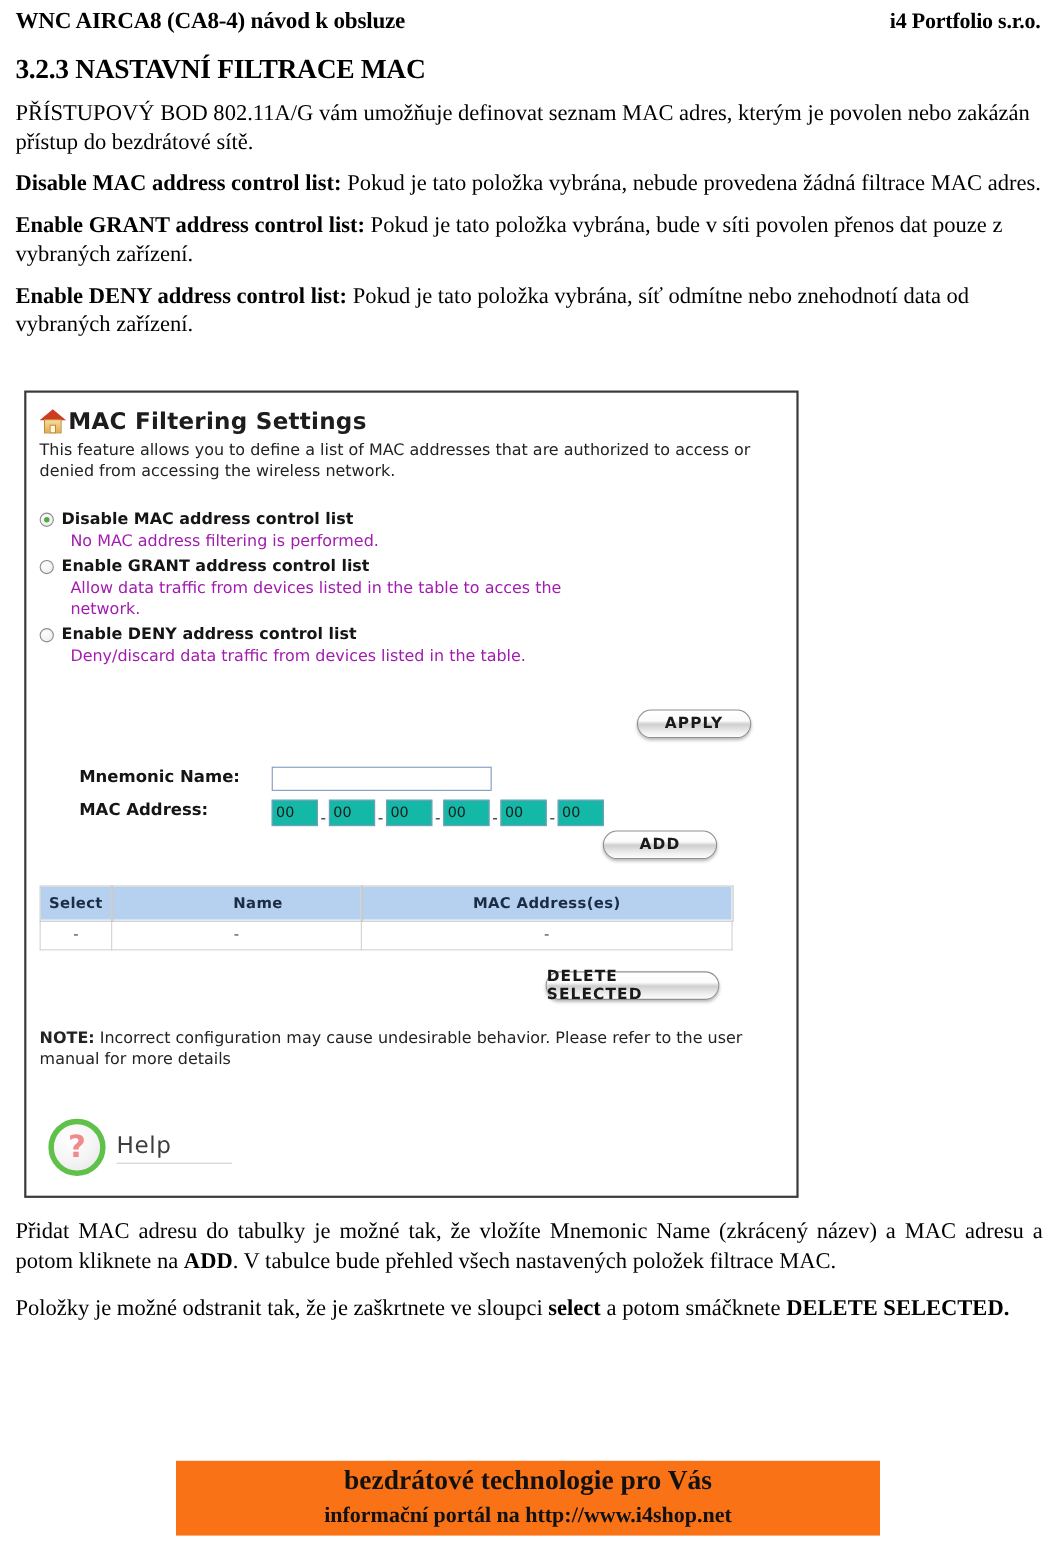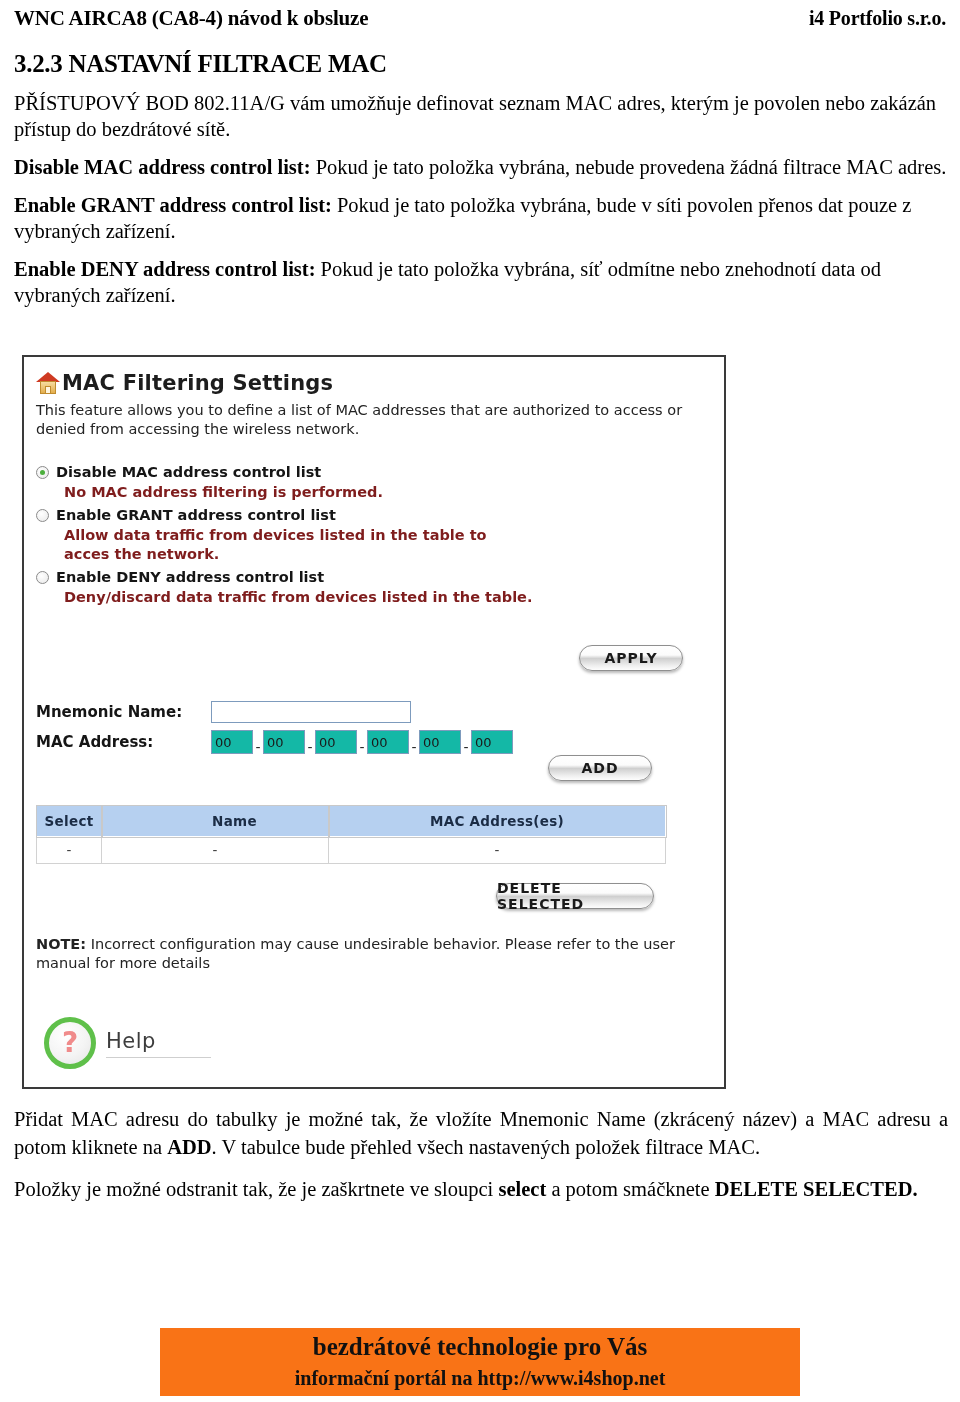--- a/index.html
+++ b/index.html
@@ -133,24 +133,23 @@
   }
   .radio-label {
     font-size: 14.5px;
     font-weight: bold;
     color: #151515;
     line-height: 19px;
   }
   .radio-help {
     font-size: 14.5px;
     line-height: 19px;
-    color: #7f1d1d;
+    color: #a21caf;
     margin: 0 0 4px 28px;
     max-width: 470px;
-    font-weight: bold;
   }
 
   .btn {
     position: absolute;
     display: flex;
     align-items: center;
     justify-content: center;
     height: 26px;
     border-radius: 13px;
     background: linear-gradient(#ffffff 0%, #fbfbfb 38%, #cfcfcf 52%, #efefef 82%, #fdfdfd 100%);
@@ -160,21 +159,21 @@
     font-weight: bold;
     letter-spacing: 1px;
     color: #1a1a1a;
     box-sizing: border-box;
   }
   #apply-button { left: 524px; top: 288px; width: 104px; margin-left: 31px; }
   #add-button   { left: 524px; top: 398px; width: 104px; }
   #delete-selected-button { left: 472px; top: 526px; width: 158px; }
 
   .field-rows { position: absolute; left: 12px; top: 340px; }
-  .field-row { display: flex; align-items: center; height: 30px; }
+  .field-row { display: flex; align-items: flex-start; height: 30px; margin-left: 36px; }
   .field-label {
     width: 175px;
     font-size: 15px;
     font-weight: bold;
     color: #151515;
   }
   .text-input {
     width: 200px; height: 22px;
     border: 1px solid #7d9bbd;
     background: #ffffff;

